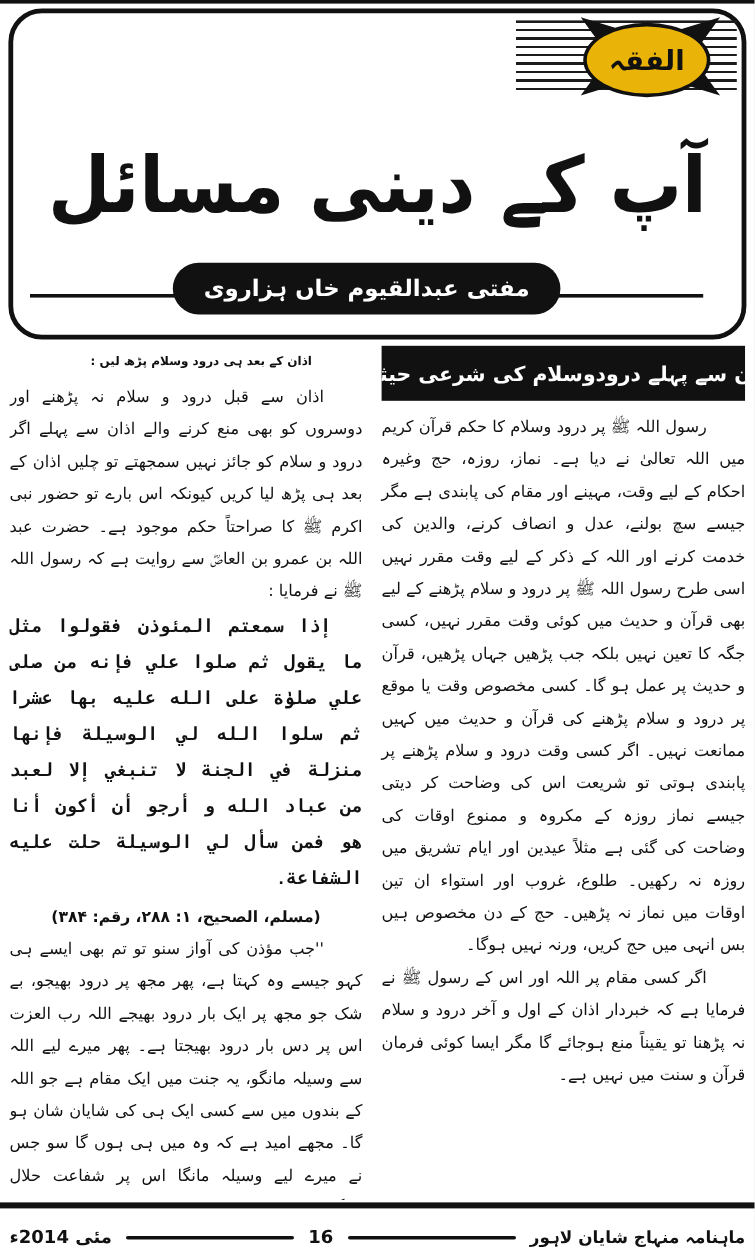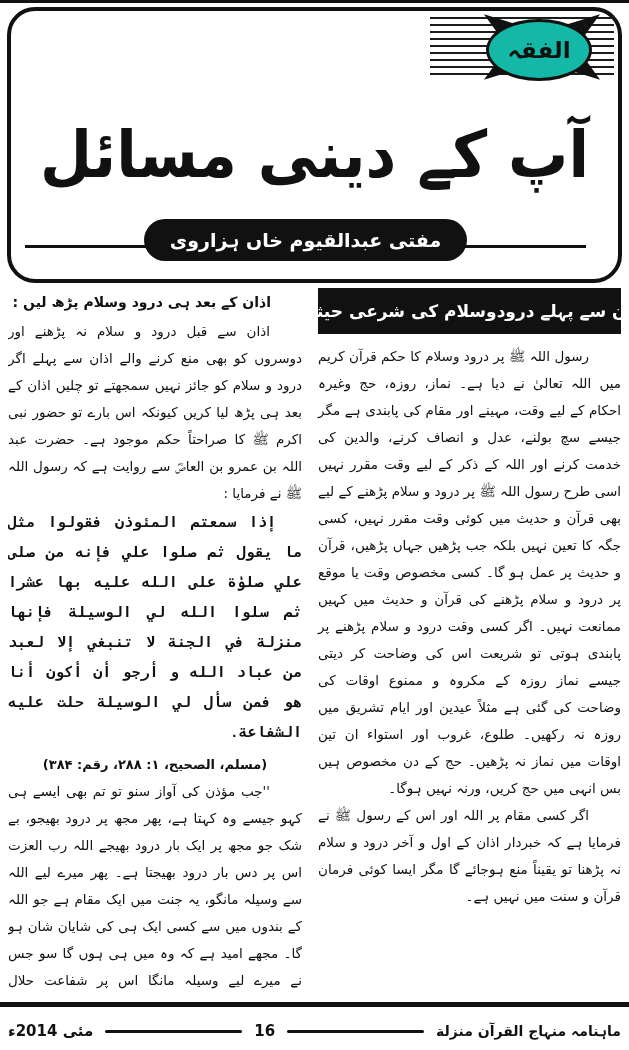--- a/index.html
+++ b/index.html
@@ -25,21 +25,21 @@
   .badge-lines{
     position:absolute;inset:0;
     background:repeating-linear-gradient(to bottom,#1c1c1c 0px,#1c1c1c 2px,transparent 2px,transparent 7px);
   }
   .badge-star{
     position:absolute;top:-4px;right:6px;width:132px;height:68px;background:#111;
     clip-path:polygon(6% 2%,50% 28%,94% 2%,76% 50%,94% 98%,50% 72%,6% 98%,24% 50%);
   }
   .badge-ellipse{
     position:absolute;top:2px;right:22px;width:100px;height:56px;
-    background:#14b8a6;border:3px solid #111;border-radius:50%;
+    background:#eab308;border:3px solid #111;border-radius:50%;
     display:flex;align-items:center;justify-content:center;
     font-size:23px;font-weight:700;
   }
   .masthead-title{
     position:absolute;top:68px;left:0;right:0;height:150px;
     display:flex;align-items:center;justify-content:center;
     font-size:60px;font-weight:700;white-space:nowrap;
     transform:scaleY(1.08);
     letter-spacing:-1px;
   }
@@ -61,22 +61,22 @@
   .col-right{width:303px;flex:none;}
   .col-left{flex:1;}
   .section-bar{
     background:#111;color:#fff;height:46px;margin-bottom:9px;
     display:flex;align-items:center;justify-content:center;
     font-weight:700;font-size:17px;white-space:nowrap;overflow:hidden;
   }
   .para{font-size:13.5px;line-height:27px;text-align:justify;margin:0;}
   .indent{text-indent:32px;}
   .left-heading{
-    font-size:14px;line-height:28px;font-weight:700;
-    text-indent:30px;margin:0 1px 2px 0;
+    font-size:10px;line-height:28px;font-weight:700;
+    text-indent:30px;margin:0 12px 2px 0;
   }
   .arabic-quote{
     font-size:15px;line-height:30px;font-weight:700;
     text-align:justify;margin:2px 0;text-indent:26px;font-family:Liberation Mono, monospace;
   }
   .reference{font-size:13px;line-height:27px;font-weight:600;margin:0;text-align:center;}
 
   
   .footer-rule{position:absolute;top:1002px;left:0;right:0;height:5px;background:#111;}
   .footer{
@@ -121,20 +121,20 @@
       <p class="para indent">اذان سے قبل درود و سلام نہ پڑھنے اور دوسروں کو بھی منع کرنے والے اذان سے پہلے اگر درود و سلام کو جائز نہیں سمجھتے تو چلیں اذان کے بعد ہی پڑھ لیا کریں کیونکہ اس بارے تو حضور نبی اکرم ﷺ کا صراحتاً حکم موجود ہے۔ حضرت عبد اللہ بن عمرو بن العاصؓ سے روایت ہے کہ رسول اللہ ﷺ نے فرمایا :</p>
       <p class="arabic-quote">إذا سمعتم المئوذن فقولوا مثل ما يقول ثم صلوا علي فإنه من صلى علي صلوٰة على الله عليه بها عشرا ثم سلوا الله لي الوسيلة فإنها منزلة في الجنة لا تنبغي إلا لعبد من عباد الله و أرجو أن أكون أنا هو فمن سأل لي الوسيلة حلت عليه الشفاعة.</p>
       <p class="reference">(مسلم، الصحیح، ۱: ۲۸۸، رقم: ۳۸۴)</p>
       <p class="para indent">''جب مؤذن کی آواز سنو تو تم بھی ایسے ہی کہو جیسے وہ کہتا ہے، پھر مجھ پر درود بھیجو، بے شک جو مجھ پر ایک بار درود بھیجے اللہ رب العزت اس پر دس بار درود بھیجتا ہے۔ پھر میرے لیے اللہ سے وسیلہ مانگو، یہ جنت میں ایک مقام ہے جو اللہ کے بندوں میں سے کسی ایک ہی کی شایان شان ہو گا۔ مجھے امید ہے کہ وہ میں ہی ہوں گا سو جس نے میرے لیے وسیلہ مانگا اس پر شفاعت حلال ہوگئی''۔</p>
     </div>
 
   </div>
 
   <div class="footer-rule"></div>
   <div class="footer">
-    <span class="footer-mag">ماہنامہ منہاج القرآن منزلة</span>
+    <span class="footer-mag">ماہنامہ منہاج شایان لاہور</span>
     <span class="footer-line"></span>
     <span class="footer-page">16</span>
     <span class="footer-line"></span>
     <span class="footer-date">مئی 2014ء</span>
   </div>
 
 </div>
 
 </body></html>

